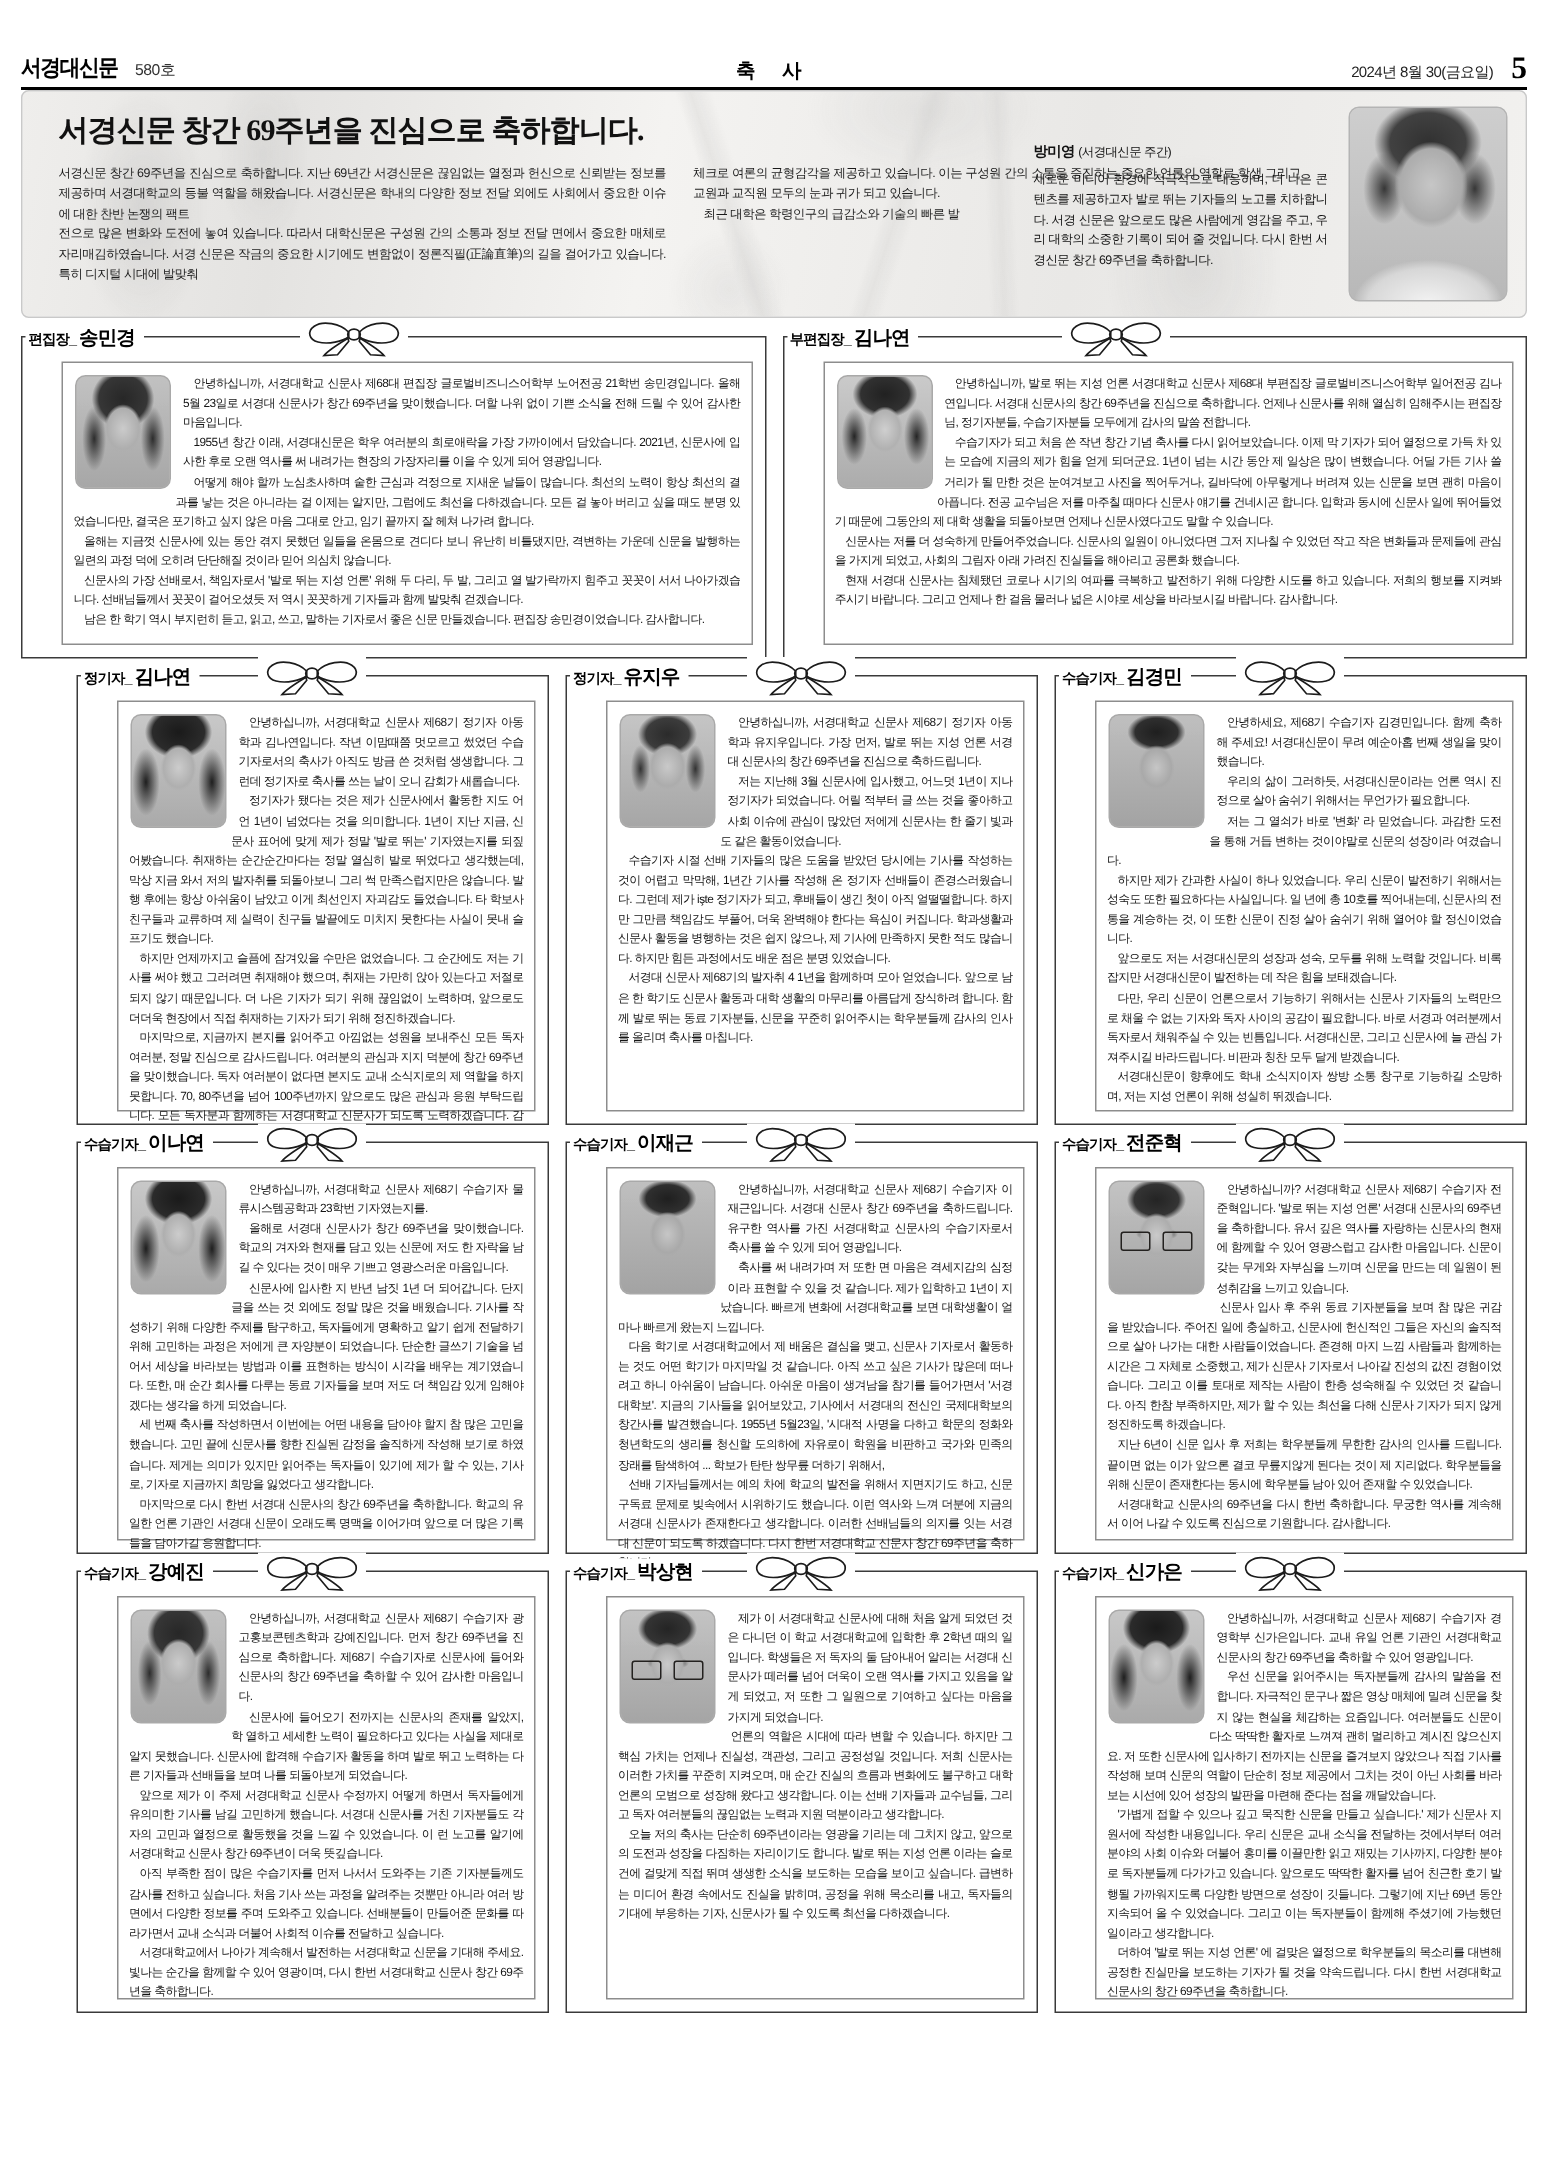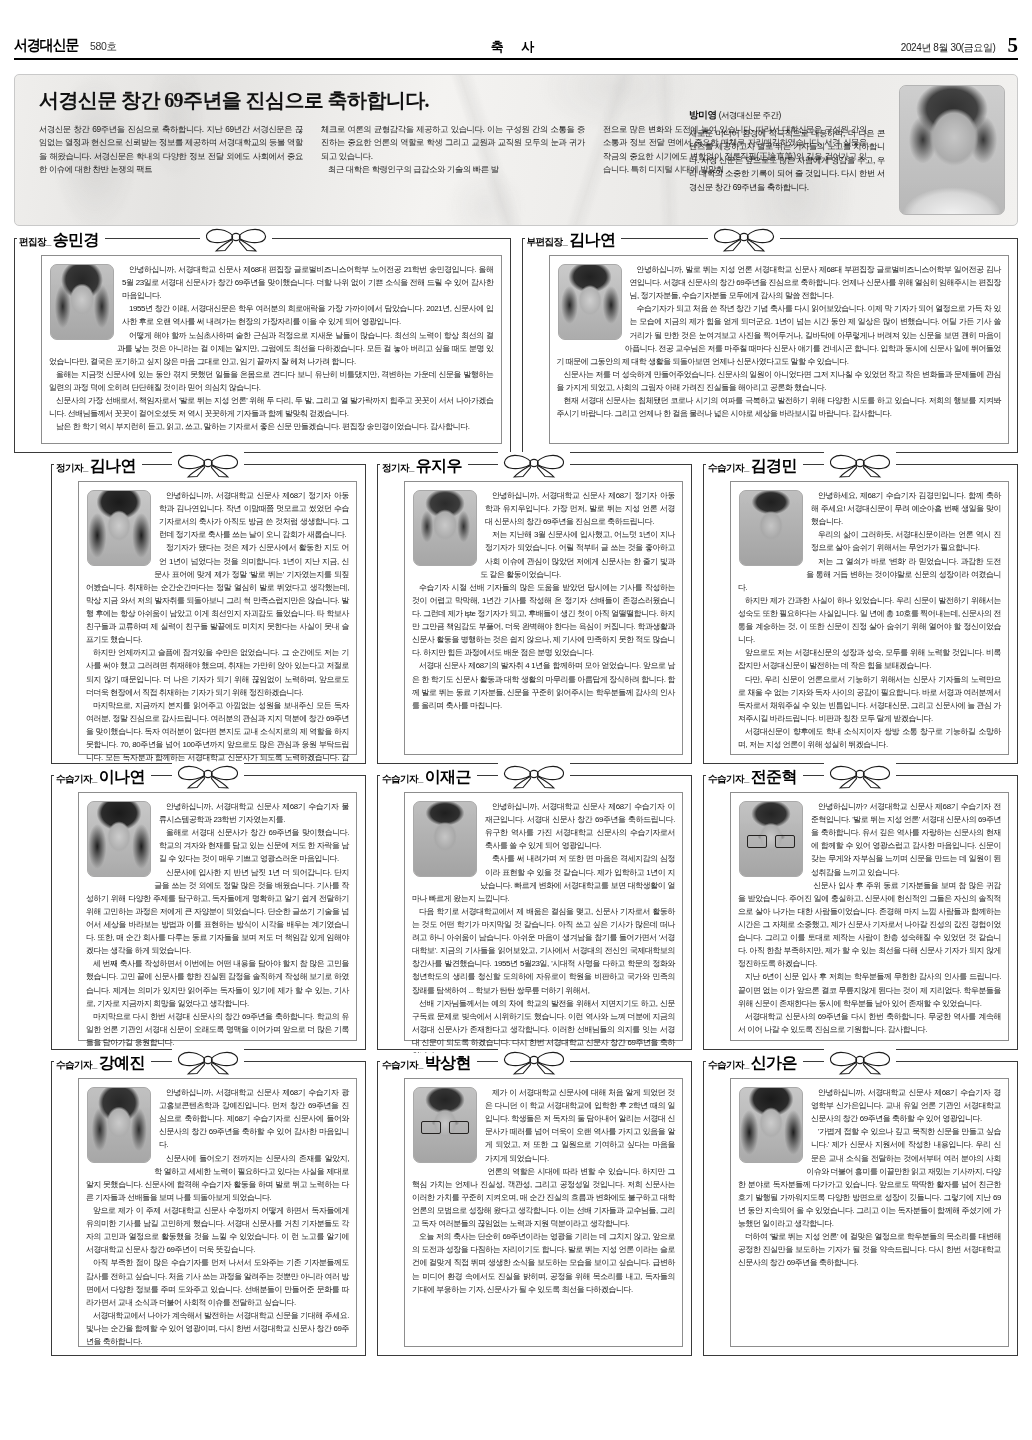--- a/index.html
+++ b/index.html
@@ -61,21 +61,20 @@
     font-size: 21px;
     font-weight: 700;
     line-height: 0.9;
     font-family: "Liberation Serif", serif;
     color: #000;
   }
 
   
   .hero {
     position: relative;
-    margin-top: 14px;
     height: 152px;
     border: 1px solid #c9c9c9;
     border-radius: 5px;
     overflow: hidden;
     background: linear-gradient(100deg,#efeeec 0%,#e4e3e1 18%,#f4f3f1 42%,#e9e8e6 70%,#f2f1ef 100%);
   }
   .hero-bg {
     position: absolute; inset: 0;
     opacity: 0.55;
     background:
@@ -97,21 +96,21 @@
   .hero-title {
     font-family: "Liberation Serif", serif;
     font-size: 20px;
     font-weight: 700;
     letter-spacing: -0.6px;
     color: #111;
     margin-bottom: 9px;
   }
   .hero-cols {
     display: grid;
-    grid-template-columns: 1fr 1fr 1fr;
+    grid-template-columns: 1fr 1fr;
     column-gap: 18px;
     padding-right: 132px;
   }
   .hero-col p {
     margin: 0;
     font-size: 8.3px;
     line-height: 1.62;
     letter-spacing: -0.35px;
     text-align: justify;
     color: #1a1a1a;
@@ -173,21 +172,21 @@
     background: #fff;
     padding: 0 6px 0 2px;
     font-size: 11px;
     font-weight: 700;
     letter-spacing: -0.6px;
     color: #000;
     white-space: nowrap;
     z-index: 5;
   }
   .card-title .role { font-size: 9.6px; font-weight: 700; }
-  .card-title .nm { font-size: 16px; font-weight: 700; margin-left: 2px; }
+  .card-title .nm { font-size: 13px; font-weight: 700; margin-left: 2px; }
 
   .bow {
     position: absolute;
     top: -13px;
     z-index: 6;
     background: #fff;
     padding: 0 3px;
     line-height: 0;
   }
   .row.cols-2 .bow { left: 185px; }
@@ -555,20 +554,21 @@
               <path d="M29 13.5 C24 16.5 16.5 21 13 25 L22 24.5 L29.5 15.5 Z"></path>
               <path d="M37 13.5 C42 16.5 49.5 21 53 25 L44 24.5 L36.5 15.5 Z"></path>
               <ellipse cx="33" cy="11" rx="4.2" ry="3.6"></ellipse>
             </svg></div>
           <div class="card-inner">
             <div class="card-body clearfix">
               <div class="portrait p-e">
                 <div class="face"></div>
               </div>
               <p>안녕하십니까, 서경대학교 신문사 제68기 수습기자 경영학부 신가은입니다. 교내 유일 언론 기관인 서경대학교 신문사의 창간 69주년을 축하할 수 있어 영광입니다.</p>
+              <p>우선 신문을 읽어주시는 독자분들께 감사의 말씀을 전합니다. 자극적인 문구나 짧은 영상 매체에 밀려 신문을 찾지 않는 현실을 체감하는 요즘입니다. 여러분들도 신문이 다소 딱딱한 활자로 느껴져 괜히 멀리하고 계시진 않으신지요. 저 또한 신문사에 입사하기 전까지는 신문을 즐겨보지 않았으나 직접 기사를 작성해 보며 신문의 역할이 단순히 정보 제공에서 그치는 것이 아닌 사회를 바라보는 시선에 있어 성장의 발판을 마련해 준다는 점을 깨달았습니다.</p>
               <p>'가볍게 접할 수 있으나 깊고 묵직한 신문을 만들고 싶습니다.' 제가 신문사 지원서에 작성한 내용입니다. 우리 신문은 교내 소식을 전달하는 것에서부터 여러 분야의 사회 이슈와 더불어 흥미를 이끌만한 읽고 재밌는 기사까지, 다양한 분야로 독자분들께 다가가고 있습니다. 앞으로도 딱딱한 활자를 넘어 친근한 호기 발행될 가까워지도록 다양한 방면으로 성장이 깃들니다. 그렇기에 지난 69년 동안 지속되어 올 수 있었습니다. 그리고 이는 독자분들이 함께해 주셨기에 가능했던 일이라고 생각합니다.</p>
               <p>더하여 '발로 뛰는 지성 언론' 에 걸맞은 열정으로 학우분들의 목소리를 대변해 공정한 진실만을 보도하는 기자가 될 것을 약속드립니다. 다시 한번 서경대학교 신문사의 창간 69주년을 축하합니다.</p>
             </div>
           </div>
         </div>
       </div>
   </div>
 
 </div>
 

